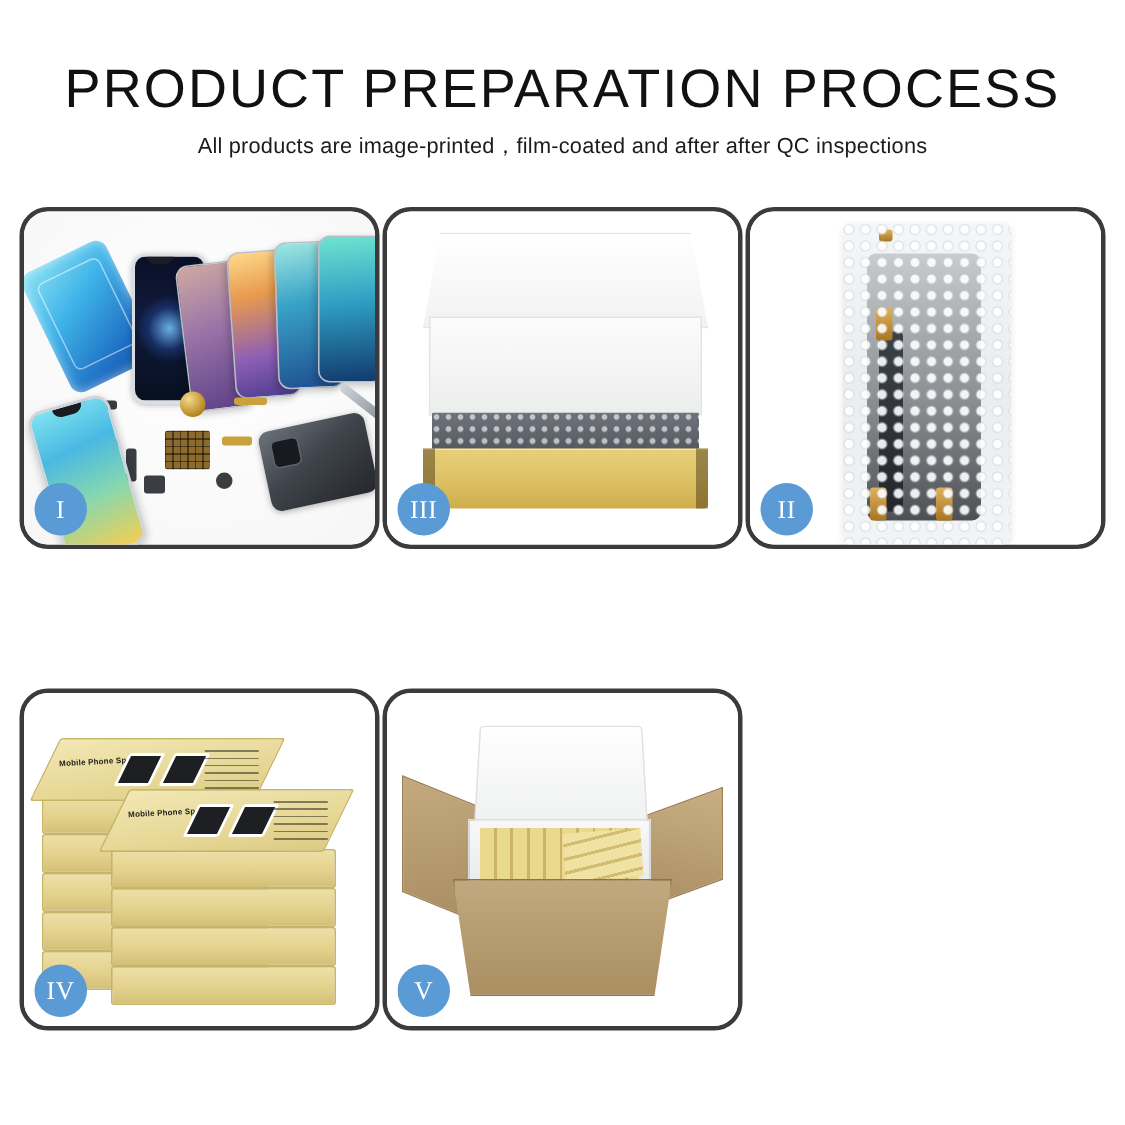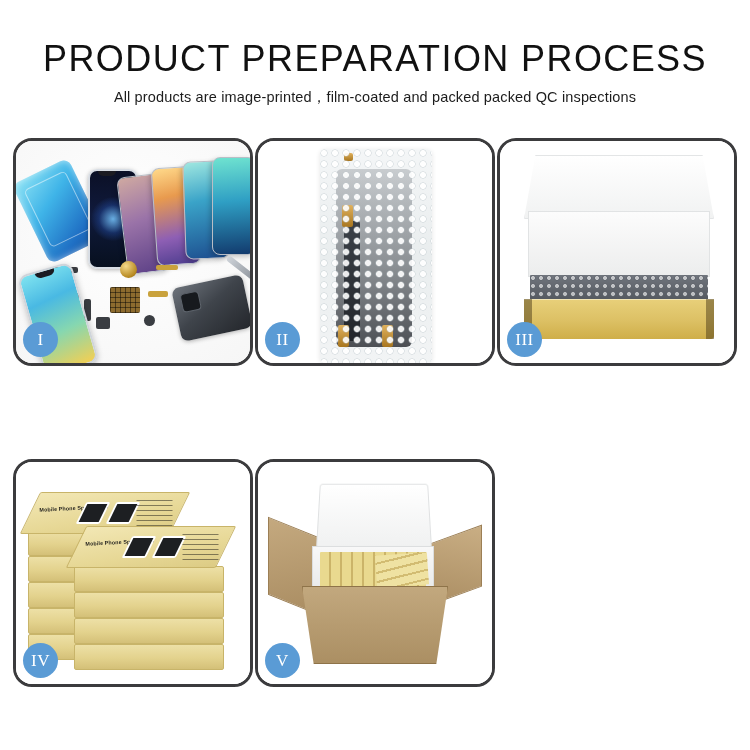--- a/index.html
+++ b/index.html
@@ -369,21 +369,21 @@
     background: rgba(145,120,78,.6); border-radius: 1px;
   }
 </style>
 </head>
 <body>
 
 <div class="page">
 
   <div class="header">
     <div class="title">PRODUCT PREPARATION PROCESS</div>
-    <div class="subtitle">All products are image-printed，film-coated and packed packed QC inspections</div>
+    <div class="subtitle">All products are image-printed，film-coated and after after QC inspections</div>
   </div>
 
   <div class="grid">
 
     <div class="panel">
       <div class="panel-inner p1">
         <div class="adhesive"></div>
         <div class="glass"></div>
         <div class="fan">
           <div class="ph ph1"></div>
@@ -404,45 +404,45 @@
           <div class="pc" style="left:92px;top:56px;width:11px;height:11px;border-radius:50%;"></div>
           <div class="backplate"></div>
           <div class="tool"></div>
         </div>
         <div class="bigphone"></div>
       </div>
       <div class="badge">I</div>
     </div>
 
     <div class="panel">
+      <div class="panel-inner p3">
+        <div class="box3-lid"></div>
+        <div class="box3-foam"></div>
+        <div class="box3-contents"></div>
+        <div class="box3-front"></div>
+      </div>
+      <div class="badge">III</div>
+    </div>
+
+    <div class="panel">
       <div class="panel-inner p2">
         <div class="bubblebag">
           <div class="innerpart"></div>
           <div class="flexcable"></div>
           <div class="tab-gold" style="left:22px;top:56px;"></div>
           <div class="tab-gold" style="left:18px;top:176px;"></div>
           <div class="tab-gold" style="left:62px;top:176px;"></div>
           <div class="tab-gold" style="left:24px;top:4px;width:9px;height:8px;"></div>
           <div class="bubbles"></div>
         </div>
       </div>
       <div class="badge">II</div>
     </div>
 
     <div class="panel">
-      <div class="panel-inner p3">
-        <div class="box3-lid"></div>
-        <div class="box3-foam"></div>
-        <div class="box3-contents"></div>
-        <div class="box3-front"></div>
-      </div>
-      <div class="badge">III</div>
-    </div>
-
-    <div class="panel">
       <div class="panel-inner p4">
         <div class="stack">
           <div class="sbox back" style="top:150px;"></div>
           <div class="sbox back" style="top:124px;"></div>
           <div class="sbox back" style="top:98px;"></div>
           <div class="sbox back" style="top:72px;"></div>
           <div class="sbox back" style="top:46px;"></div>
 
           <div class="sbox front" style="top:160px;"></div>
           <div class="sbox front" style="top:134px;"></div>

